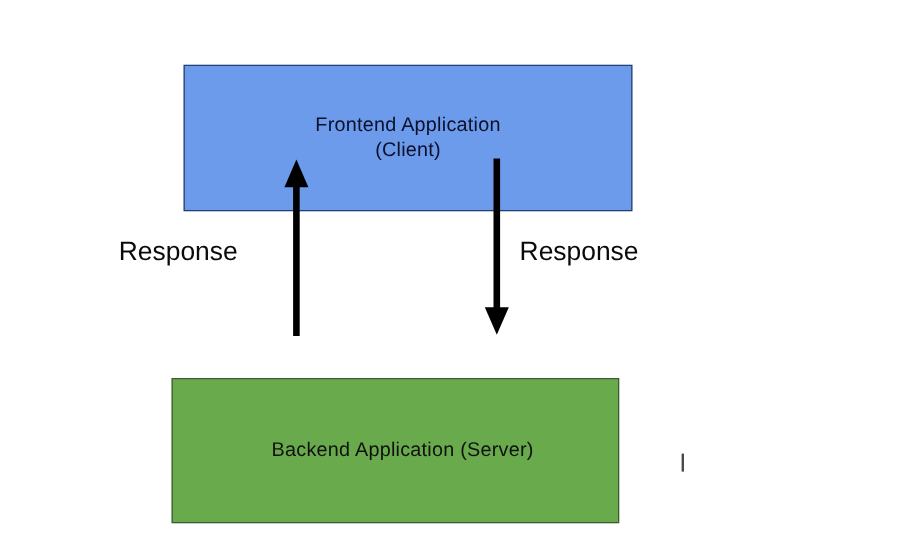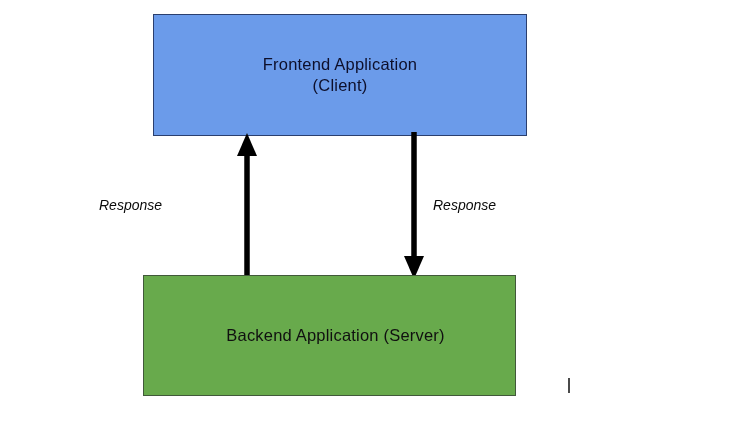--- a/index.html
+++ b/index.html
@@ -21,20 +21,21 @@
 
   
   .node {
     position: absolute;
     box-sizing: border-box;
     display: flex;
     align-items: center;
     justify-content: center;
     text-align: center;
     line-height: 1.30;
+    margin-top: 40px;
   }
 
   #frontend-node {
     left: 153px;
     top: 14px;
     width: 374px;
     height: 122px;
     background: #6b9bea;
     border: 1.5px solid #2b3f6e;
   }
@@ -85,23 +86,22 @@
     stroke-width: 5.5;
   }
   .arrow-head {
     fill: #000000;
   }
 
   
   .edge-label {
     position: absolute;
     color: #0a0a0a;
-    font-size: 14px;
+    font-size: 22px;
     white-space: nowrap;
-    font-style: italic;
   }
 
   #response-label {
     left: 99px;
     top: 197px;
   }
 
   #request-label {
     left: 433px;
     top: 197px;

